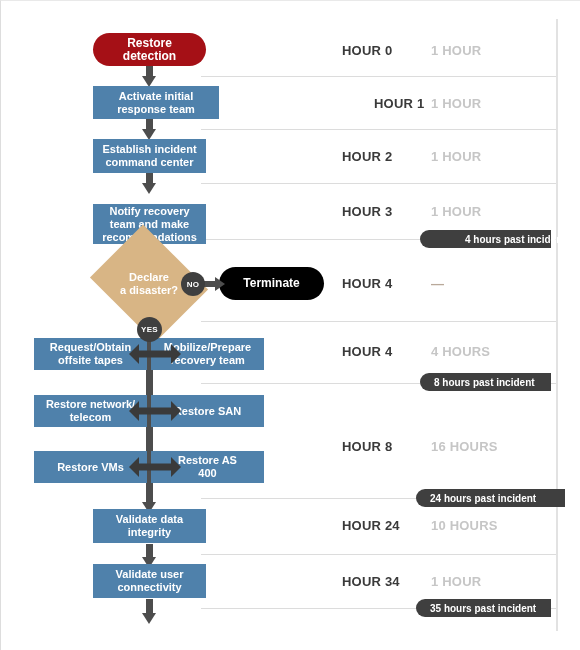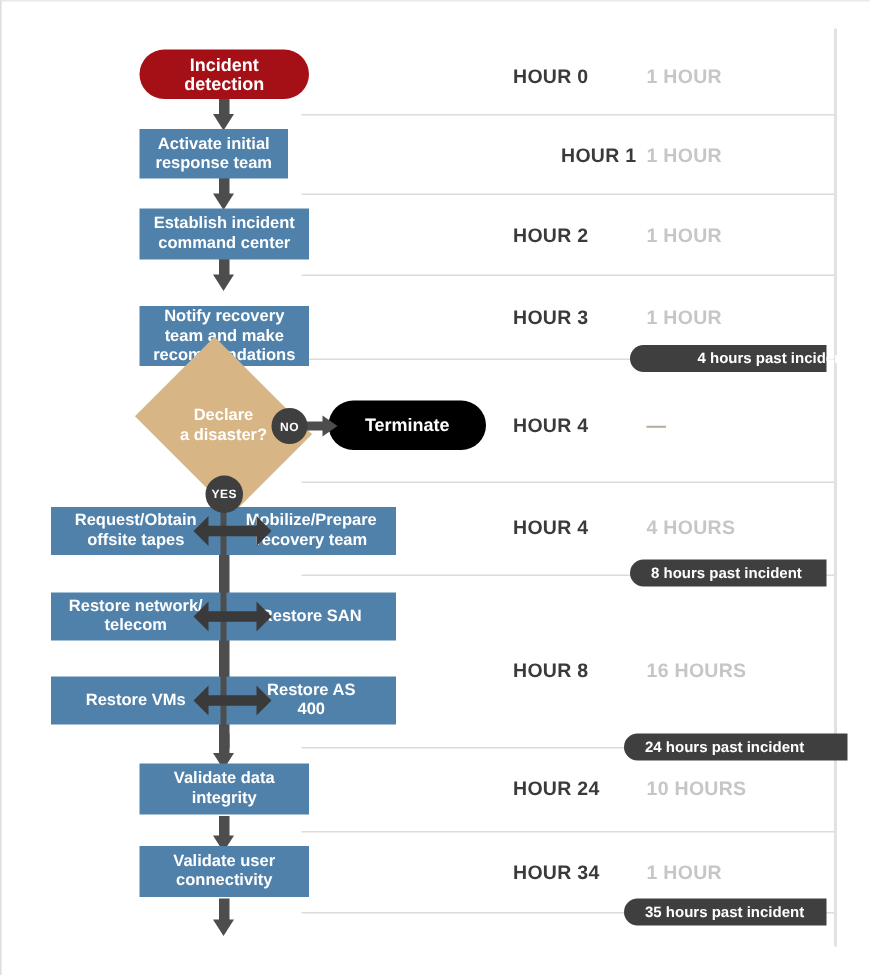--- a/index.html
+++ b/index.html
@@ -267,23 +267,23 @@
   </div>
   <div class="connector" style="top:543px; height:24px;">
     <div class="stem" style="height:15px;"></div>
     <div class="head" style="top:13px;"></div>
   </div>
   <div class="connector" style="top:598px; height:26px;">
     <div class="stem" style="height:16px;"></div>
     <div class="head" style="top:14px;"></div>
   </div>
 
-  <div class="node pill-red" style="left:92px; top:32px; width:113px; height:33px;">Incident detection</div>
-
-  <div class="node box-blue" style="left:92px; top:85px; width:99px; height:33px;">Activate initial<br>response team</div>
+  <div class="node pill-red" style="left:92px; top:32px; width:113px; height:33px;">Restore detection</div>
+
+  <div class="node box-blue" style="left:92px; top:85px; width:126px; height:33px;">Activate initial<br>response team</div>
 
   <div class="node box-blue" style="left:92px; top:138px; width:113px; height:34px;">Establish incident<br>command center</div>
 
   <div class="node box-blue" style="left:92px; top:191px; width:113px; height:40px;margin-top:12px;">Notify recovery<br>team and make<br>recommendations</div>
 
   <div class="diamond-wrap" style="left:102px; top:245px; width:92px; height:75px;">
     <div class="diamond-shape"></div>
     <div class="diamond-label">Declare<br>a disaster?</div>
   </div>
 

